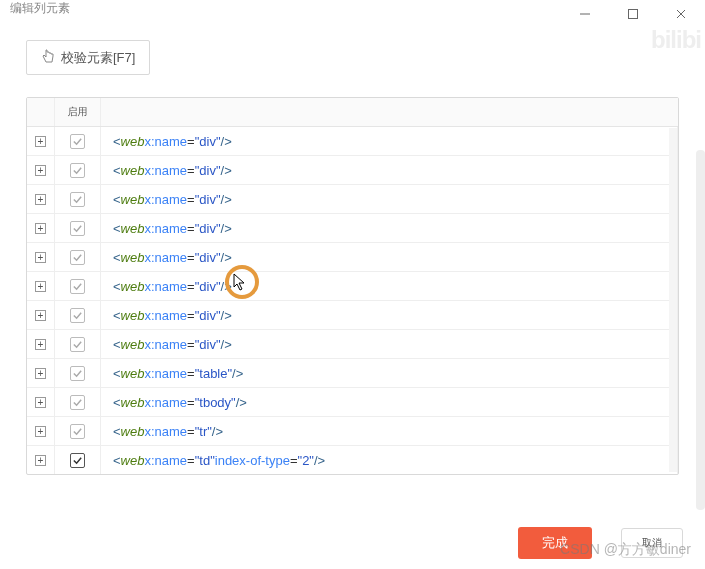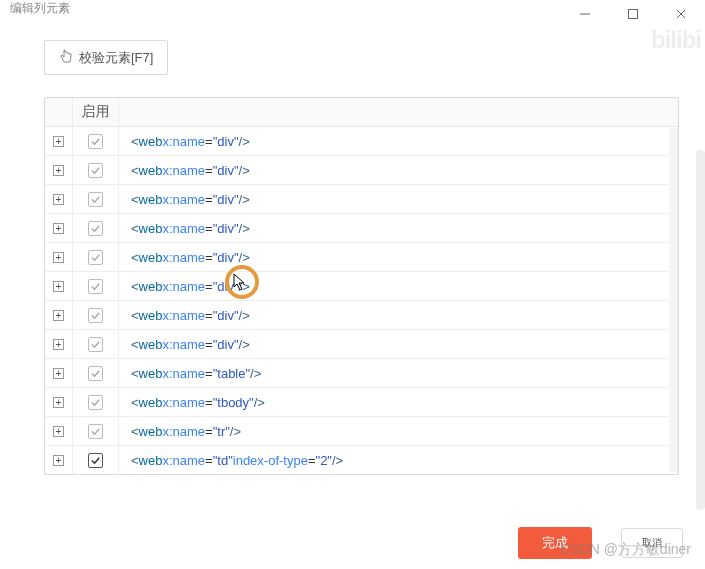--- a/index.html
+++ b/index.html
@@ -31,21 +31,21 @@
     position: absolute;
     right: 4px;
     top: 26px;
     color: #eee;
     font-weight: 700;
     font-size: 24px;
     letter-spacing: -1px;
     z-index: 0;
   }
   .content {
-    padding: 12px 26px 52px 44px;
+    padding: 12px 26px 52px 26px;
     position: relative;
     z-index: 1;
   }
   .validate-btn {
     border: 1px solid #d9d9d9;
     background: #fff;
     padding: 7px 14px;
     font-size: 13px;
     color: #555;
     cursor: pointer;
@@ -60,21 +60,21 @@
   .table-wrap {
     margin-top: 22px;
     border: 1px solid #d9d9d9;
     border-radius: 2px;
     position: relative;
   }
   .thead {
     display: flex;
     border-bottom: 1px solid #e5e5e5;
     background: #fafafa;
-    font-size: 14px;
+    font-size: 10px;
     color: #555;
   }
   .th, .td {
     padding: 4px 6px;
     border-right: 1px solid #eee;
     display: flex;
     align-items: center;
     min-height: 28px;
   }
   .col-exp { width: 28px; justify-content: center; }
@@ -102,21 +102,21 @@
     width: 15px; height: 15px;
     border: 1px solid #bbb;
     border-radius: 2px;
     display:flex; align-items:center; justify-content:center;
     color: #aaa;
     cursor: pointer;
     background:#fff;
   }
   .chk.active { color: #333; border-color:#555; }
   .chk svg { display:block; }
-  .xml .tag { color: #0369a1; }
+  .xml .tag { color: #4d7c0f; font-style: italic; }
   .xml .attr { color: #3b82f6; }
   .xml .eq { color: #333; }
   .xml .val { color: #2a56c6; }
   .xml .punct { color: #36648b; }
   .footer {
     position: absolute;
     right: 22px;
     bottom: 10px;
     display: flex;
     gap: 29px;

